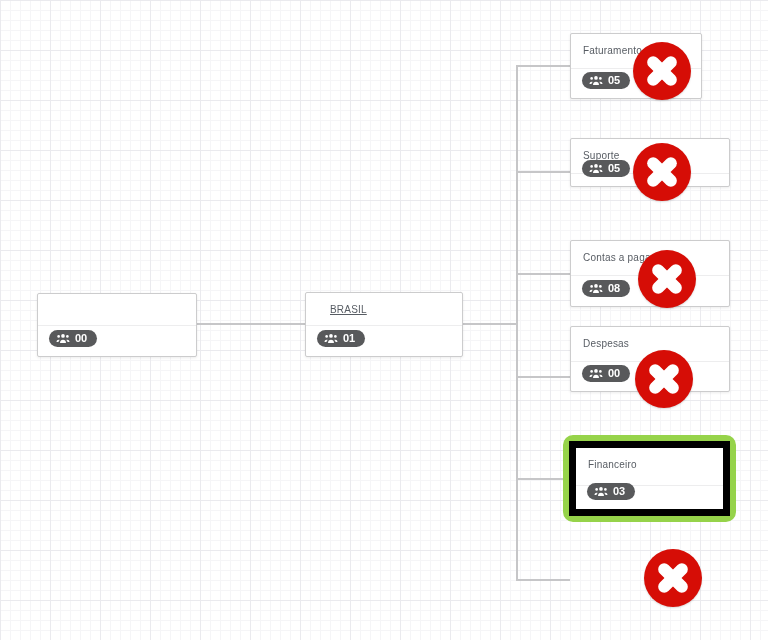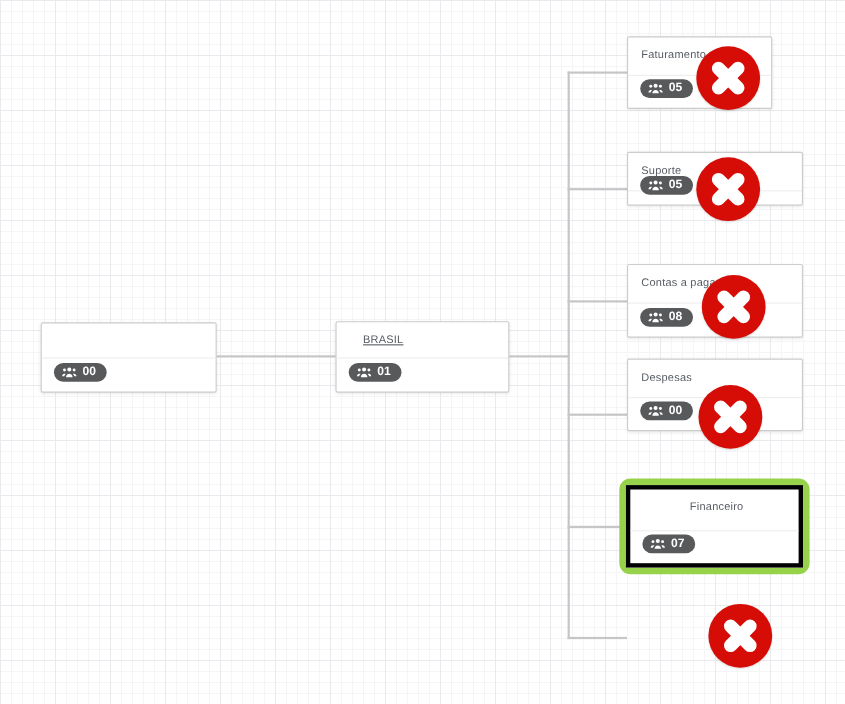--- a/index.html
+++ b/index.html
@@ -45,21 +45,21 @@
     font-size:11px;font-weight:bold;line-height:13px;
   }
   .badge svg{display:block;}
   .selected-wrap{
     position:absolute;left:563px;top:435px;width:173px;height:87px;
     border:6px solid #96d34a;border-radius:10px;
     box-sizing:border-box;background:#ffffff;
   }
   .selected-wrap .node{
     left:0;top:0;width:100%;height:100%;
-    border-radius:0;border:4px solid #000000;box-shadow:none;text-align:center;
+    border-radius:0;border:7px solid #000000;box-shadow:none;
   }
   .delete-btn{
     position:absolute;width:58px;height:58px;border-radius:50%;
     background:#d60d06;cursor:pointer;
     box-shadow:0 1px 2px rgba(0,0,0,0.15);
   }
   .delete-btn .xbar{
     position:absolute;left:50%;top:50%;width:37px;height:12px;
     background:#ffffff;border-radius:6px;
   }
@@ -182,21 +182,21 @@
       <div class="node-divider" style="top:37px"></div>
       <div class="badge">
         <svg width="14" height="11" viewBox="0 0 16 12" fill="#ffffff">
             <circle cx="8" cy="3" r="2.1"></circle>
             <path d="M4.6 11c0-2.2 1.5-3.5 3.4-3.5s3.4 1.3 3.4 3.5z"></path>
             <circle cx="3" cy="3.6" r="1.5"></circle>
             <path d="M0.6 10c0-1.7 1.1-2.6 2.4-2.6 0.5 0 1 0.1 1.3 0.4-0.8 0.6-1.3 1.3-1.5 2.2z"></path>
             <circle cx="13" cy="3.6" r="1.5"></circle>
             <path d="M15.4 10c0-1.7-1.1-2.6-2.4-2.6-0.5 0-1 0.1-1.3 0.4 0.8 0.6 1.3 1.3 1.5 2.2z"></path>
           </svg>
-        <span>07</span>
+        <span>03</span>
       </div>
     </div>
   </div>
 
 
   <div class="delete-btn" style="left:633px;top:42px">
       <span class="xbar a"></span>
       <span class="xbar b"></span>
     </div>
   <div class="delete-btn" style="left:633px;top:143px">

